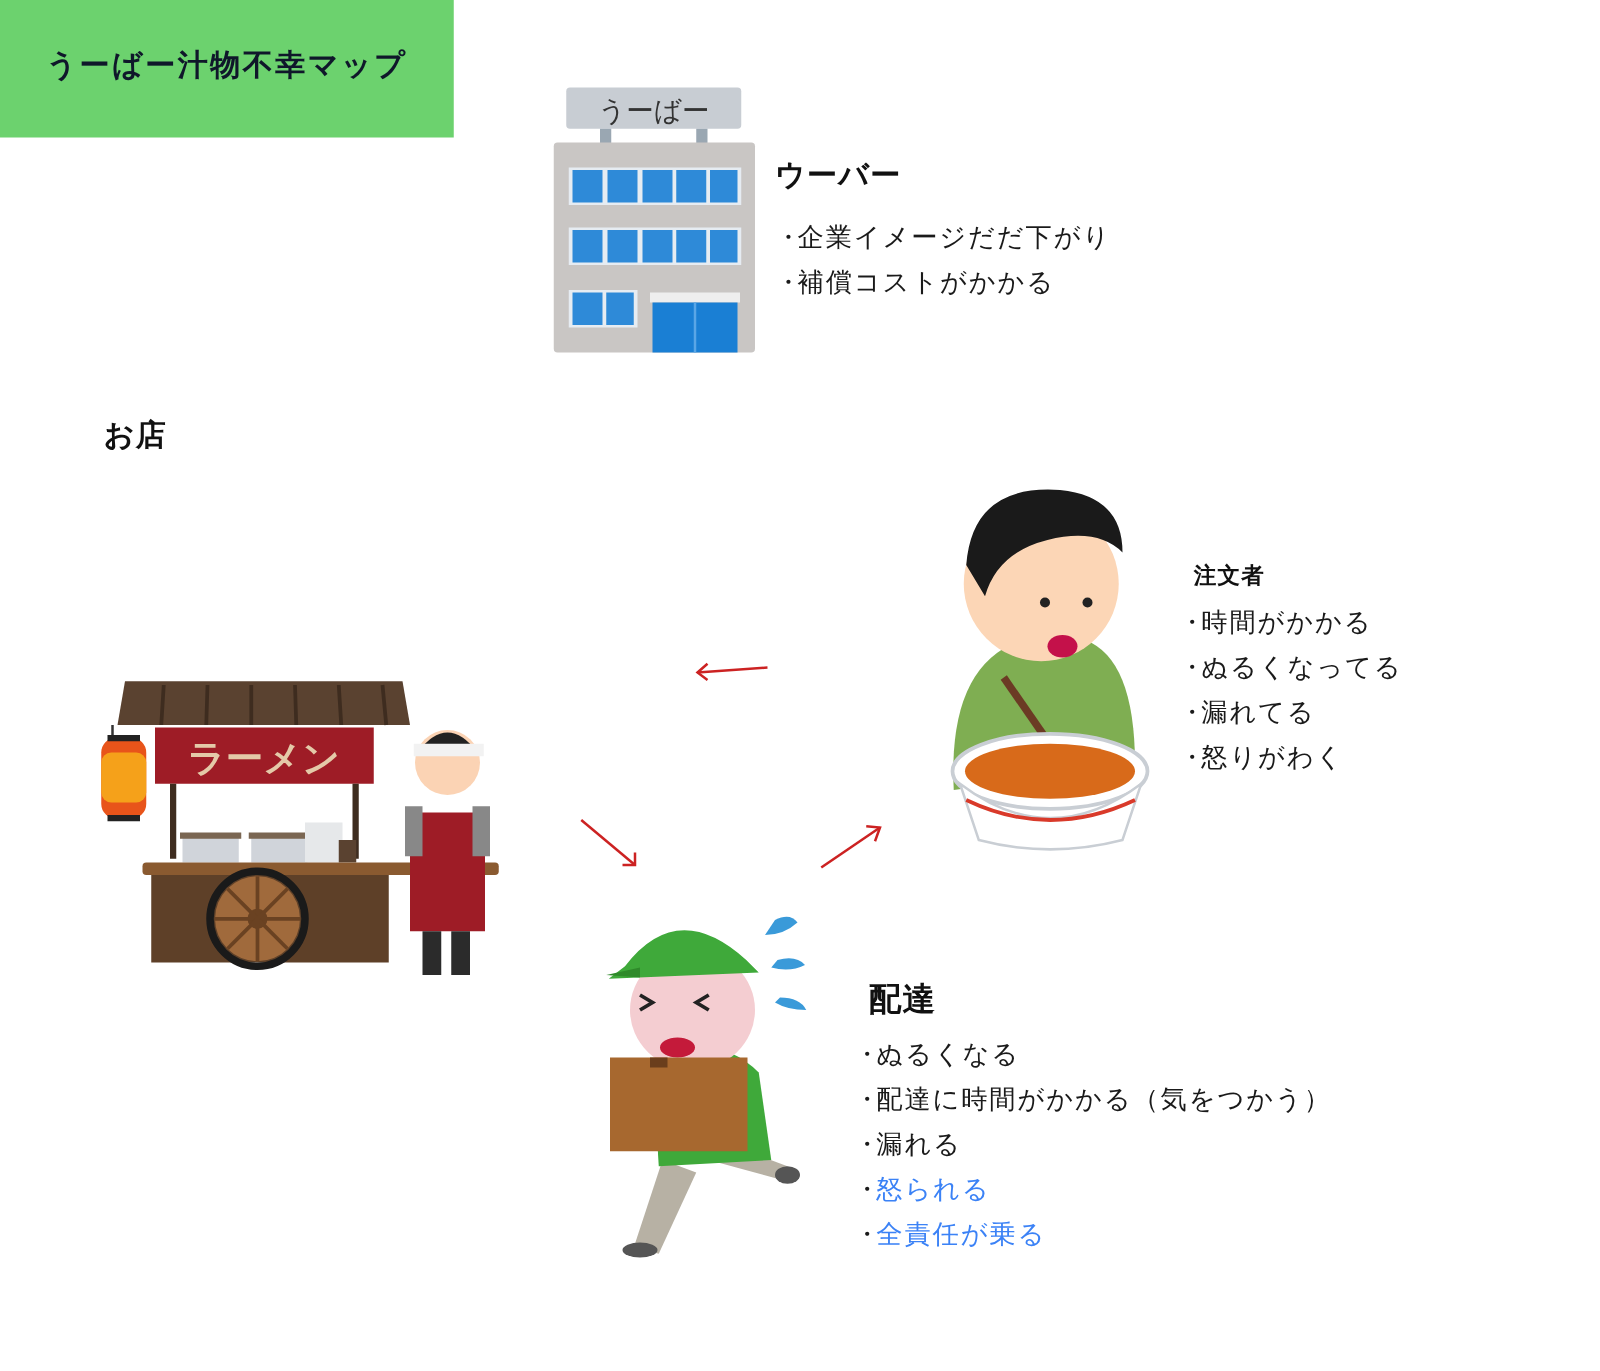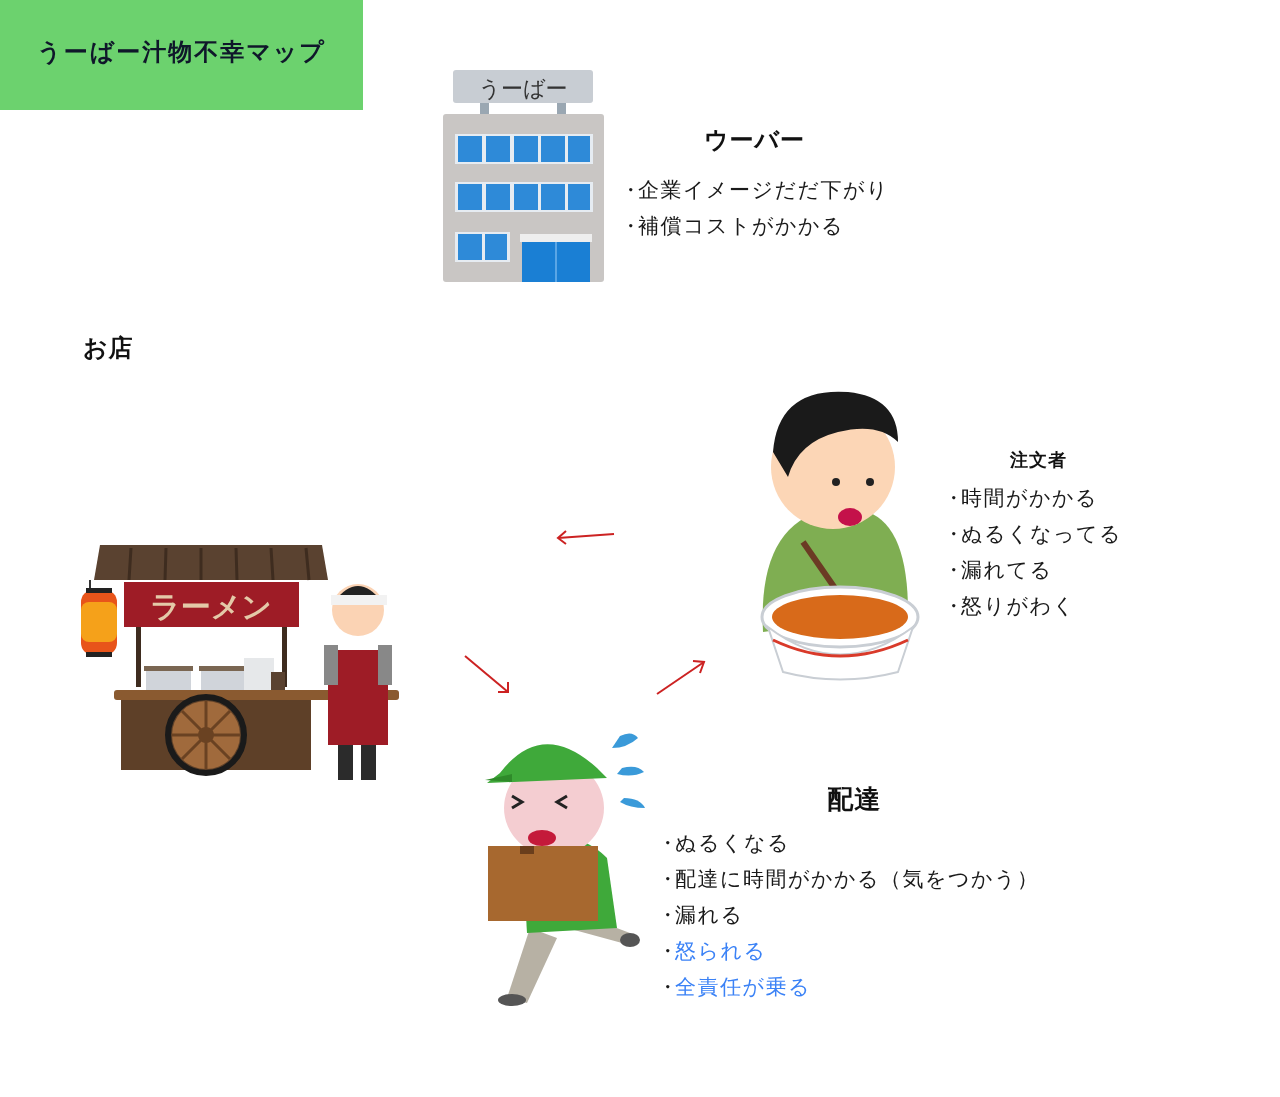--- a/index.html
+++ b/index.html
@@ -2,21 +2,21 @@
 <html><head>
 <meta charset="utf-8">
 <style>
   html, body { margin:0; padding:0; background:#ffffff; }
   body { width:1280px; height:1097px; position:relative; overflow:hidden;
          font-family:"DejaVu Sans","Liberation Sans",sans-serif; color:#1a1a1a; }
   .title-box { position:absolute; left:0; top:0; width:363px; height:110px; background:#6cd26e;
                display:flex; align-items:center; justify-content:center; }
   .title-box span { color:#0f172a; font-size:24px; font-weight:bold; letter-spacing:2px; margin-top:-6px; }
   .block { position:absolute; }
-  .block h2 { margin:0; font-size:24px; font-weight:bold; color:#111; letter-spacing:1px;text-align:center; }
+  .block h2 { margin:0; font-size:24px; font-weight:bold; color:#111; letter-spacing:1px; }
   .block ul { list-style:none; margin:0; padding:0; }
   .block li { font-size:21px; line-height:36px; letter-spacing:1.5px; white-space:nowrap; }
   .block li .dot { display:inline-block; width:18px; text-align:center; }
   .block li.red .txt { color:#3b82f6; }
   .illus { position:absolute; }
   .arrow { position:absolute; }
 </style>
 </head>
 <body>
 
@@ -152,21 +152,21 @@
   <path d="M30,68 L40,74 L30,80" fill="none" stroke="#222" stroke-width="3"></path>
   <path d="M85,68 L75,74 L85,80" fill="none" stroke="#222" stroke-width="3"></path>
   <ellipse cx="60" cy="110" rx="14" ry="8" fill="#c41a3a"></ellipse>
   <path d="M138,8 Q150,2 156,10 Q145,20 130,20 Z" fill="#3a9ad9"></path>
   <path d="M140,40 Q155,36 162,44 Q150,50 135,46 Z" fill="#3a9ad9"></path>
   <path d="M142,70 Q158,70 163,80 Q148,80 138,74 Z" fill="#3a9ad9"></path>
   <rect x="6" y="118" width="110" height="75" fill="#a7682f"></rect>
   <rect x="38" y="118" width="14" height="8" fill="#6a3e1c"></rect>
 </svg>
 
-<div class="block" style="left:669px;top:782px">
+<div class="block" style="left:695px;top:782px">
   <h2 style="font-size:26px">配達</h2>
   <ul style="margin-top:8px;margin-left:-12px">
     <li><span class="dot">・</span><span class="txt">ぬるくなる</span></li>
     <li><span class="dot">・</span><span class="txt">配達に時間がかかる（気をつかう）</span></li>
     <li><span class="dot">・</span><span class="txt">漏れる</span></li>
     <li class="red"><span class="dot">・</span><span class="txt">怒られる</span></li>
     <li class="red"><span class="dot">・</span><span class="txt">全責任が乗る</span></li>
   </ul>
 </div>
 

